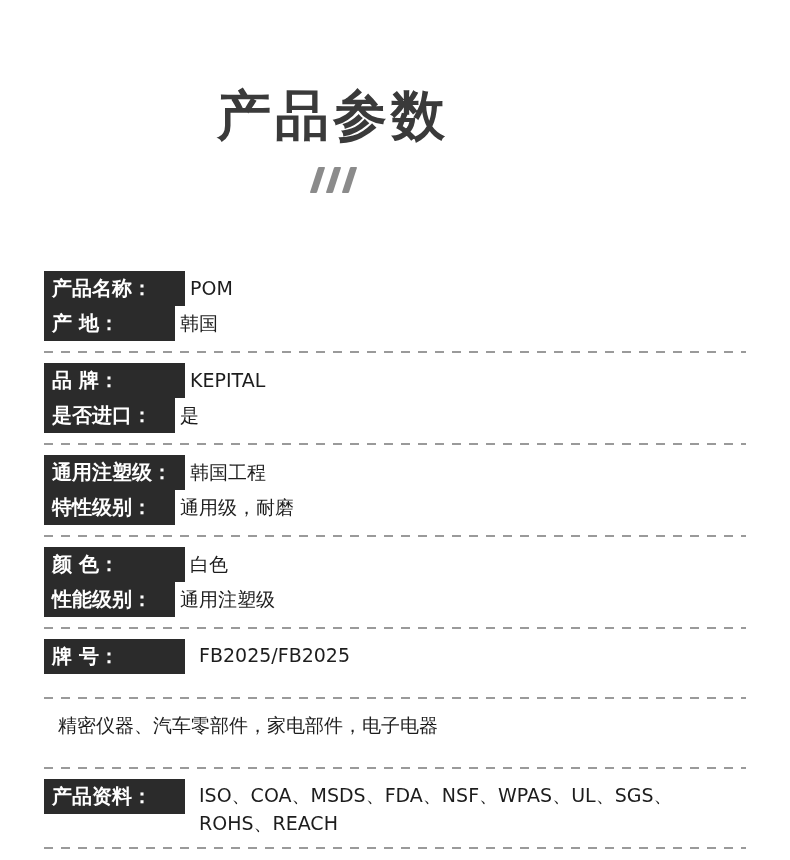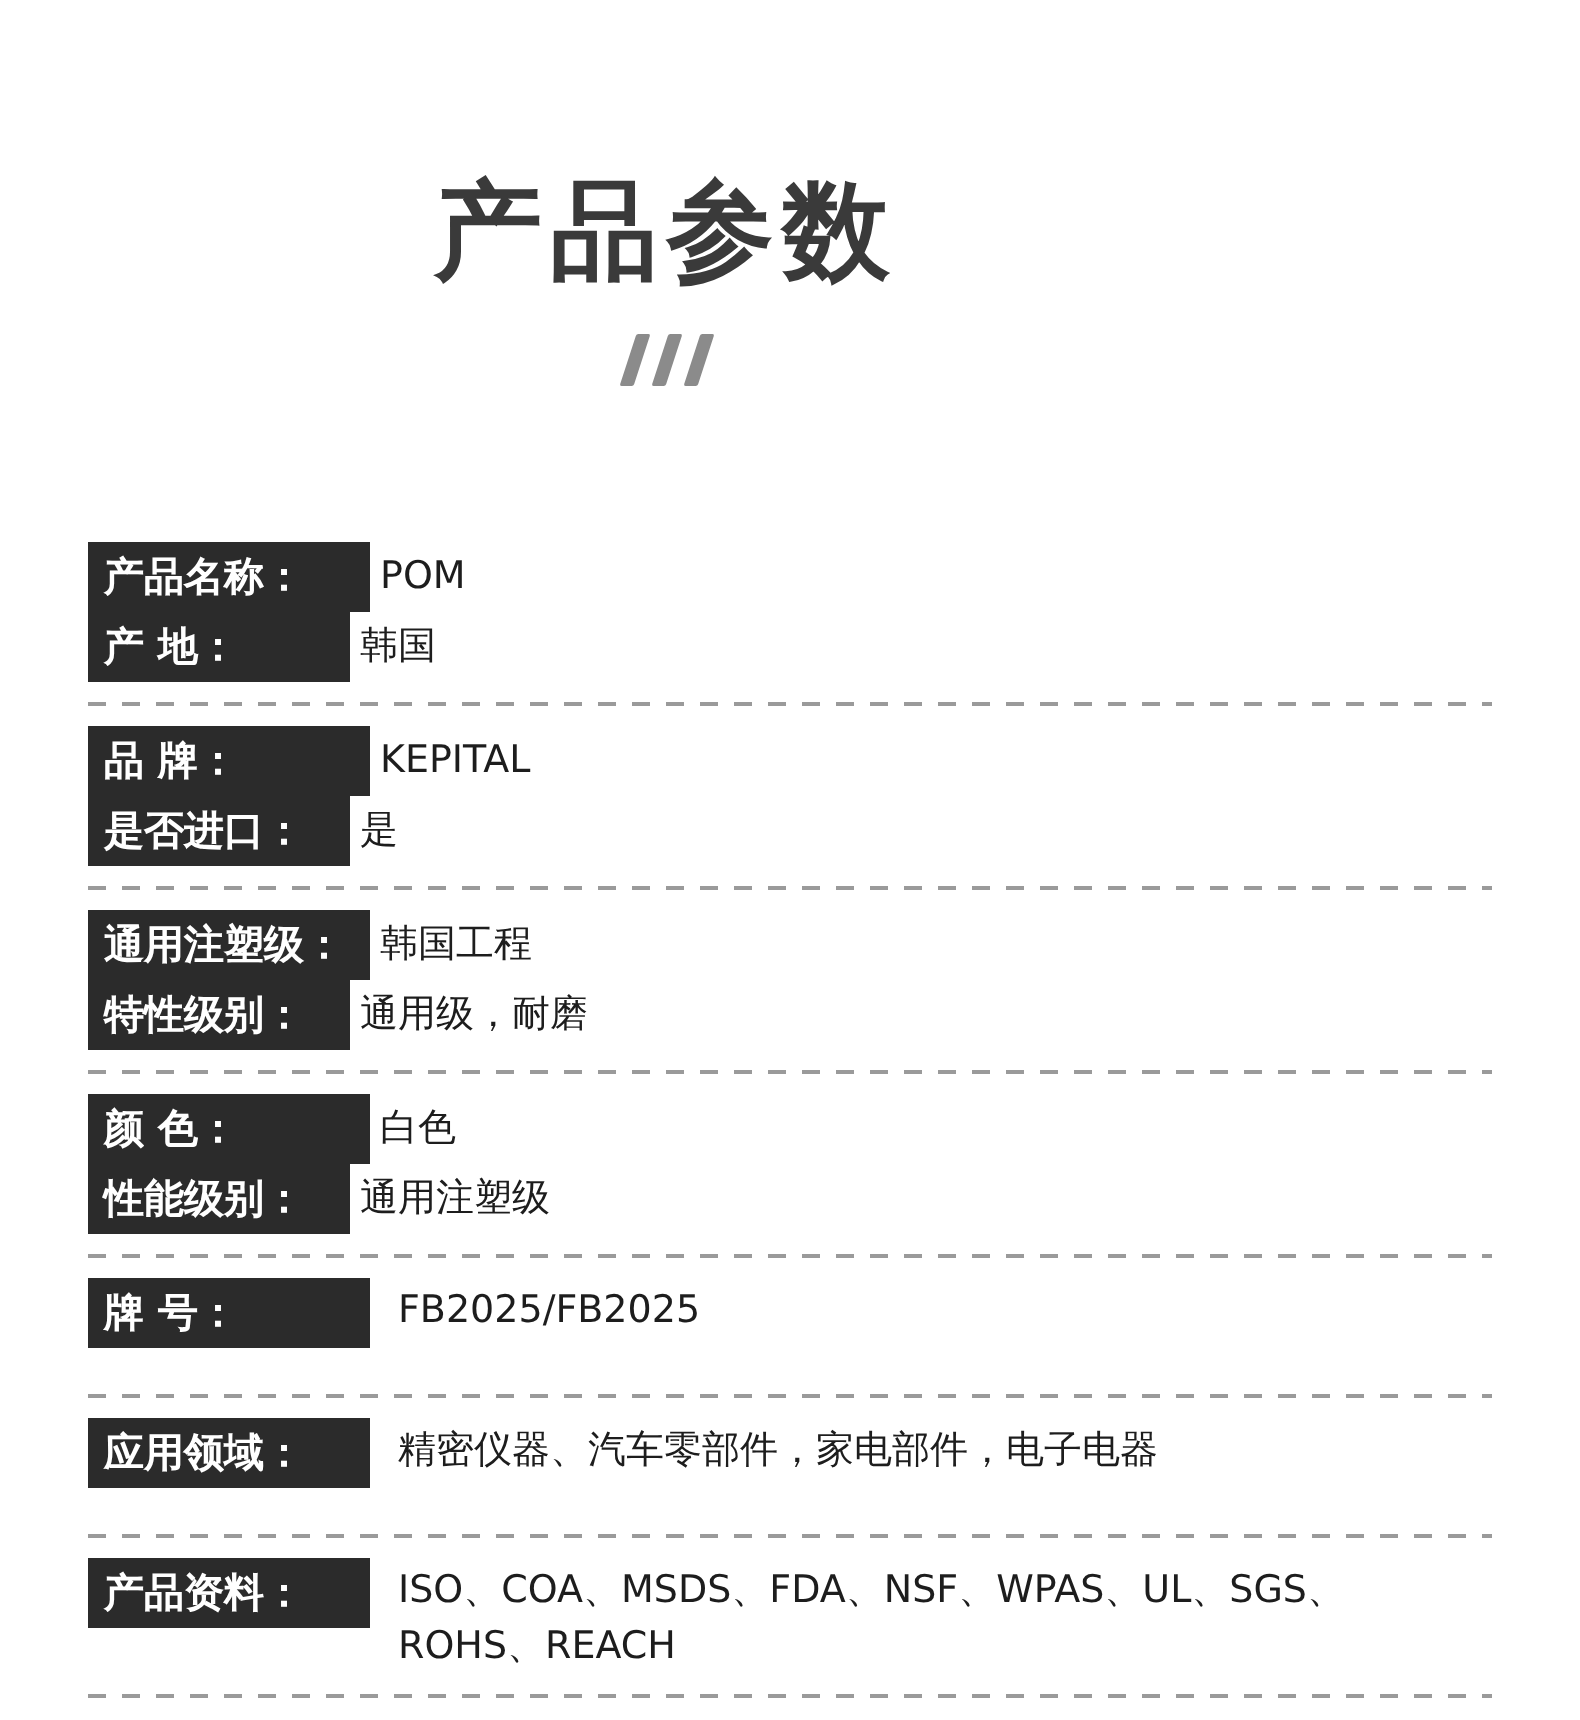--- a/index.html
+++ b/index.html
@@ -191,21 +191,20 @@
 
     <div class="spec-row">
       <div class="cell cell-full row-inner">
         <span class="label label-w2">牌  号：</span>
         <span class="value value-wide">FB2025/FB2025</span>
       </div>
     </div>
 
     <div class="spec-row">
       <div class="cell cell-full row-inner">
-        <span class="label label-w1">应用领域：</span>
         <span class="value value-wide">精密仪器、汽车零部件，家电部件，电子电器</span>
       </div>
     </div>
 
     <div class="spec-row">
       <div class="cell cell-full row-inner">
         <span class="label label-w1">产品资料：</span>
         <span class="value value-multiline">ISO、COA、MSDS、FDA、NSF、WPAS、UL、SGS、ROHS、REACH</span>
       </div>
     </div>

